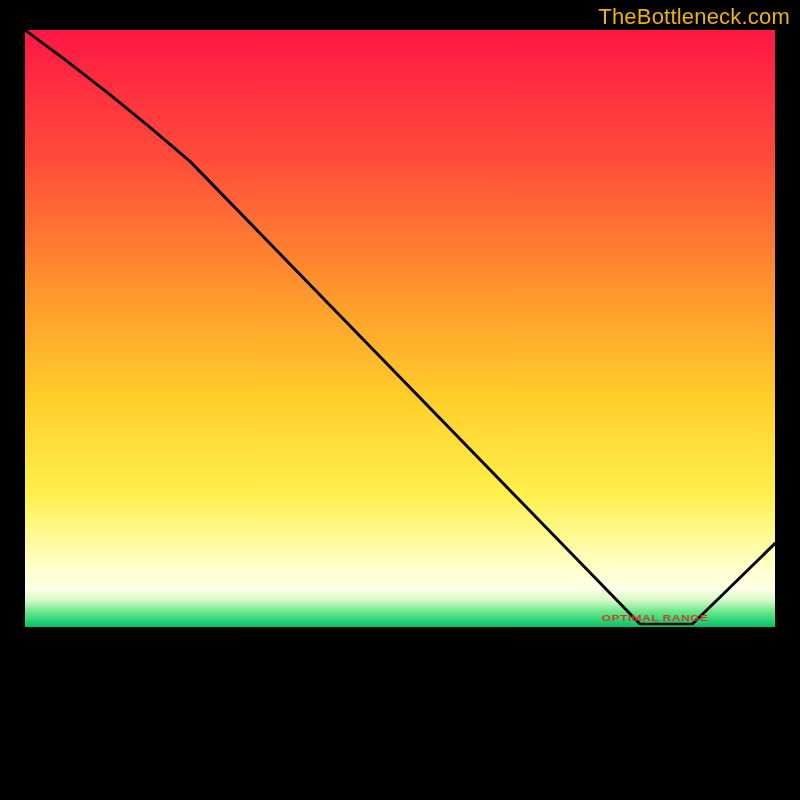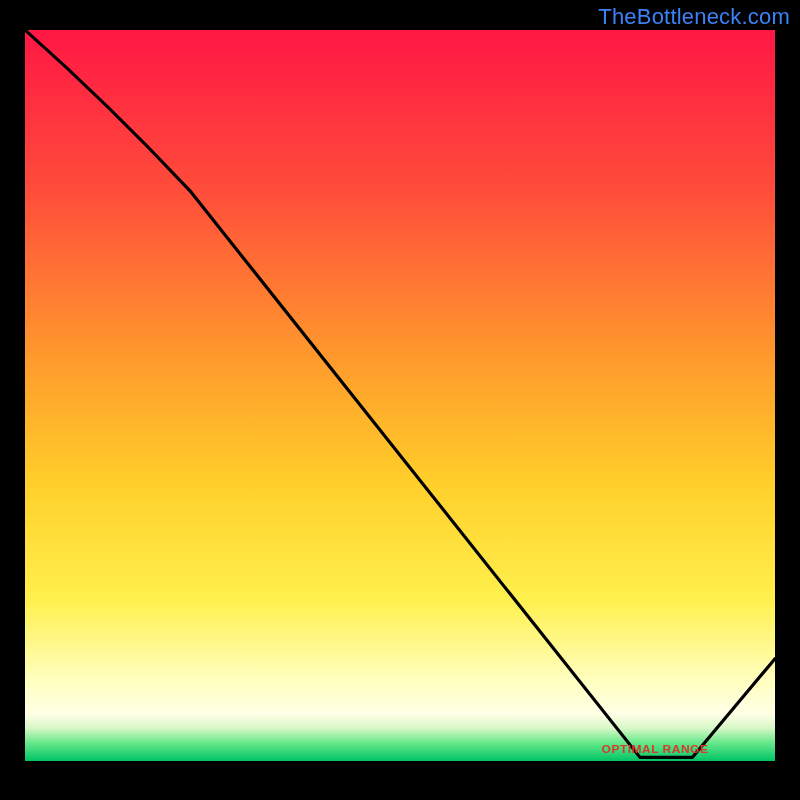--- a/index.html
+++ b/index.html
@@ -13,32 +13,32 @@
   }
   .wrap {
     position: relative;
     width: 800px;
     height: 800px;
   }
   .attribution {
     position: absolute;
     top: 4px;
     right: 10px;
-    color: #3b82f6;
+    color: #eab308;
     font-size: 22px;
     font-weight: 500;
     letter-spacing: 0.2px;
     z-index: 5;
   }
   .plot {
     position: absolute;
     left: 25px;
     top: 30px;
     width: 750px;
-    height: 731px;
+    height: 597px;
     box-sizing: border-box;
   }
   svg {
     display: block;
     width: 100%;
     height: 100%;
   }
 </style>
 </head>
 <body>

